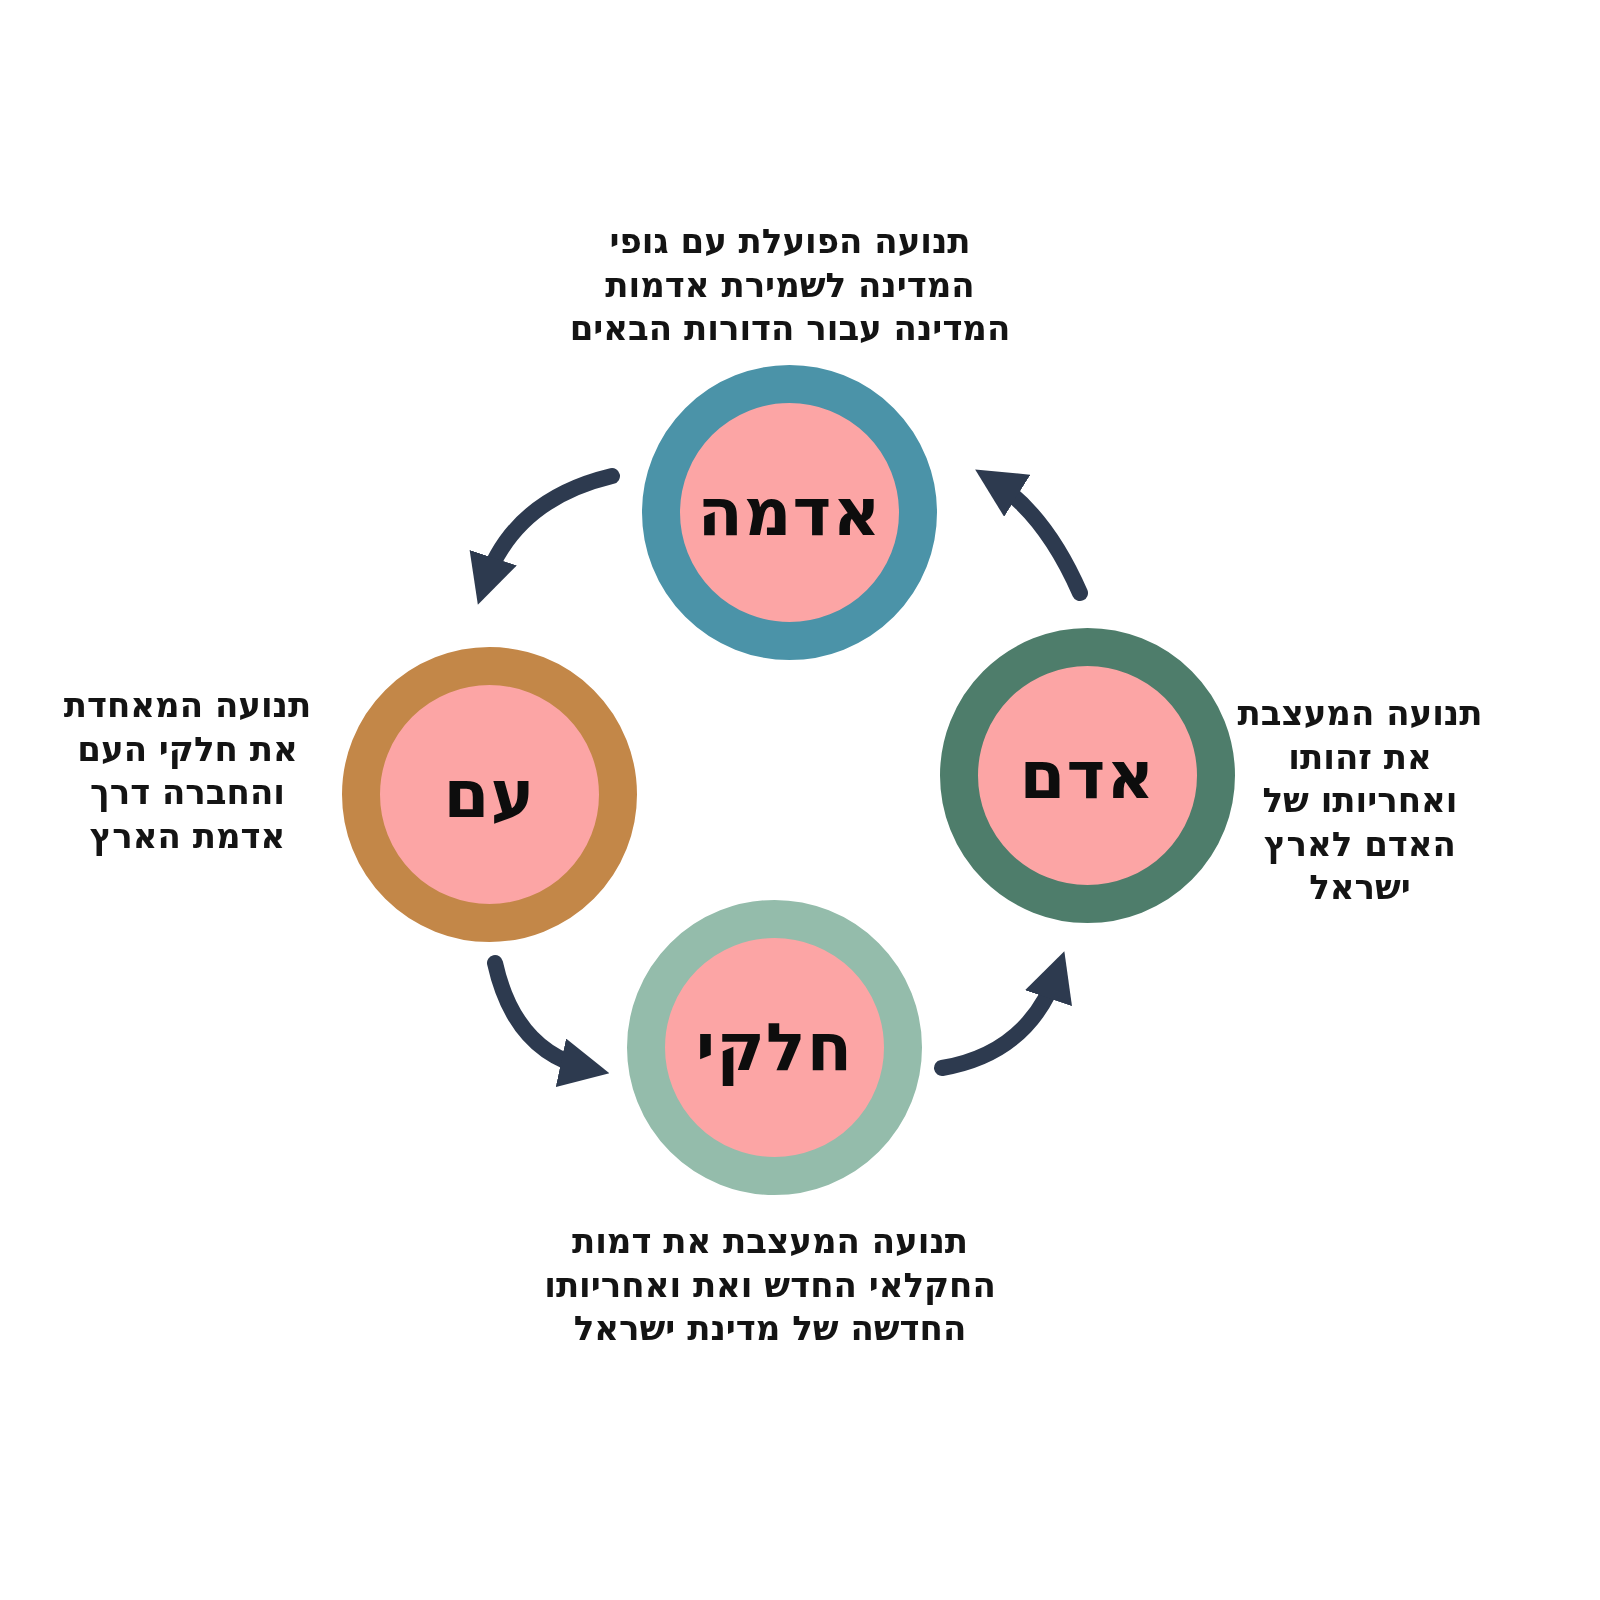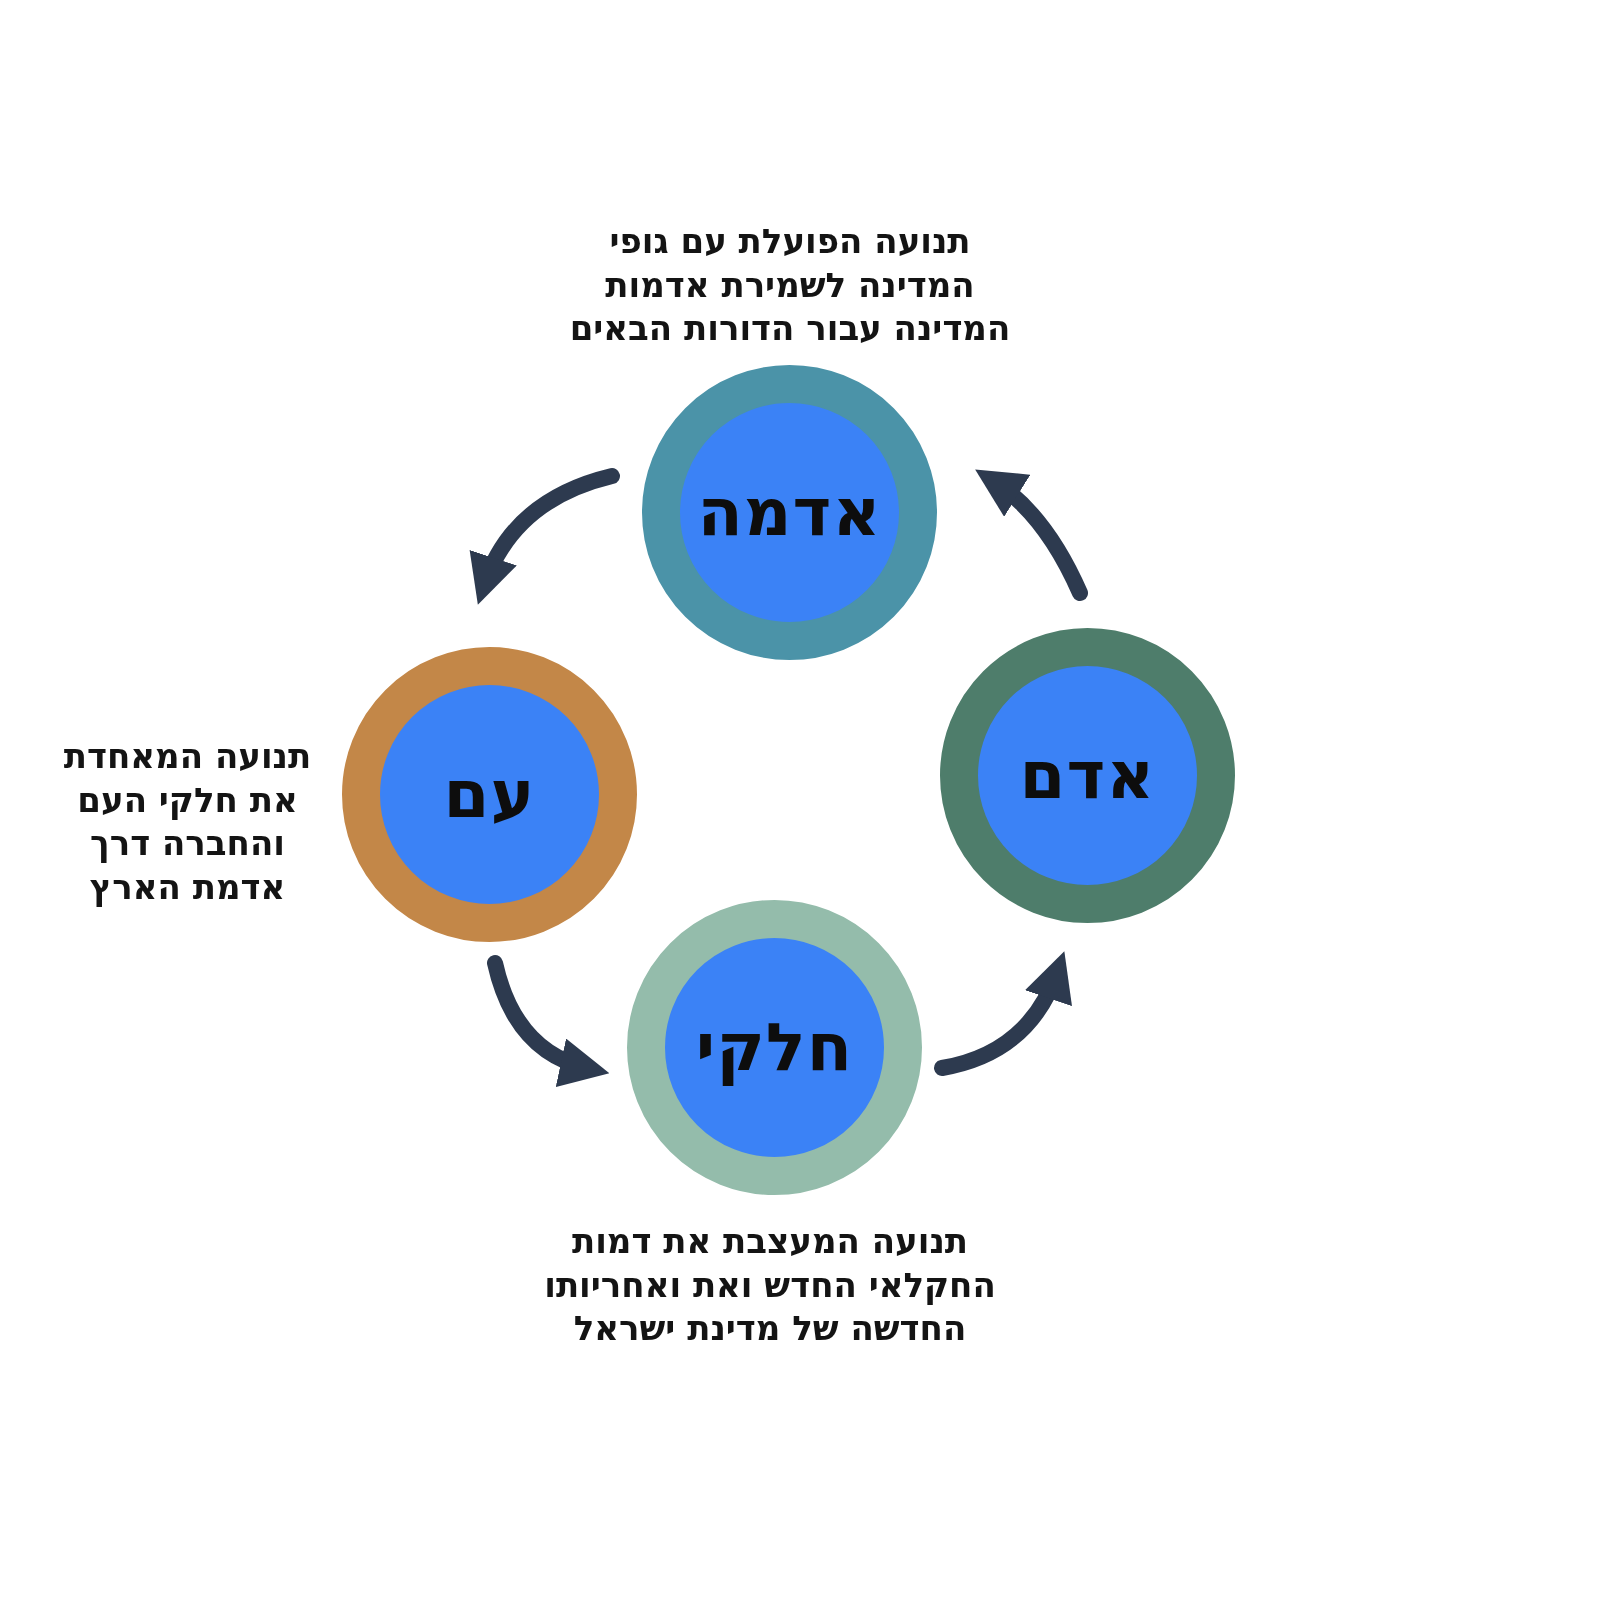--- a/index.html
+++ b/index.html
@@ -15,21 +15,21 @@
     background: #ffffff;
     overflow: hidden;
     margin-top: 8px;
   }
   .ring {
     position: absolute;
     width: 219px;
     height: 219px;
     border: 38px solid #ccc;
     border-radius: 50%;
-    background: #3b82f6;
+    background: #fca5a5;
     display: flex;
     align-items: center;
     justify-content: center;
   }
   .ring-label {
     font-size: 66px;
     font-weight: 700;
     color: #0d0d0d;
     direction: rtl;
     white-space: nowrap;
@@ -46,21 +46,21 @@
     text-align: center;
     color: #141414;
     font-size: 34px;
     line-height: 1.28;
     font-weight: 600;
     white-space: pre-line;
   }
   .desc-top    { left: 520px;  top: 212px;  width: 540px; }
   .desc-right  { left: 1200px; top: 684px;  width: 320px; }
   .desc-bottom { left: 470px;  top: 1212px; width: 600px; }
-  .desc-left   { left: 25px;   top: 727px;  width: 325px; }
+  .desc-left   { left: 25px;   top: 676px;  width: 325px; }
 
   #arrows {
     position: absolute;
     left: 0;
     top: 0;
     width: 1600px;
     height: 1600px;
     pointer-events: none;
     color: #2d3a4f;
   }
@@ -85,20 +85,25 @@
     <path class="arrow" d="M 612 468 Q 512 492 484 578" marker-end="url(#ah)"></path>
     <path class="arrow" d="M 495 955 Q 515 1045 590 1061" marker-end="url(#ah)"></path>
     <path class="arrow" d="M 942 1060 Q 1030 1045 1058 962" marker-end="url(#ah)"></path>
     <path class="arrow" d="M 1080 585 Q 1045 505 992 472" marker-end="url(#ah)"></path>
   </svg>
 
   <div class="desc desc-top" dir="rtl">תנועה הפועלת עם גופי
 המדינה לשמירת אדמות
 המדינה עבור הדורות הבאים</div>
 
+  <div class="desc desc-right" dir="rtl">תנועה המעצבת
+את זהותו
+ואחריותו של
+האדם לארץ
+ישראל</div>
 
   <div class="desc desc-bottom" dir="rtl">תנועה המעצבת את דמות
 החקלאי החדש ואת ואחריותו
 החדשה של מדינת ישראל</div>
 
   <div class="desc desc-left" dir="rtl">תנועה המאחדת
 את חלקי העם
 והחברה דרך
 אדמת הארץ</div>
 

